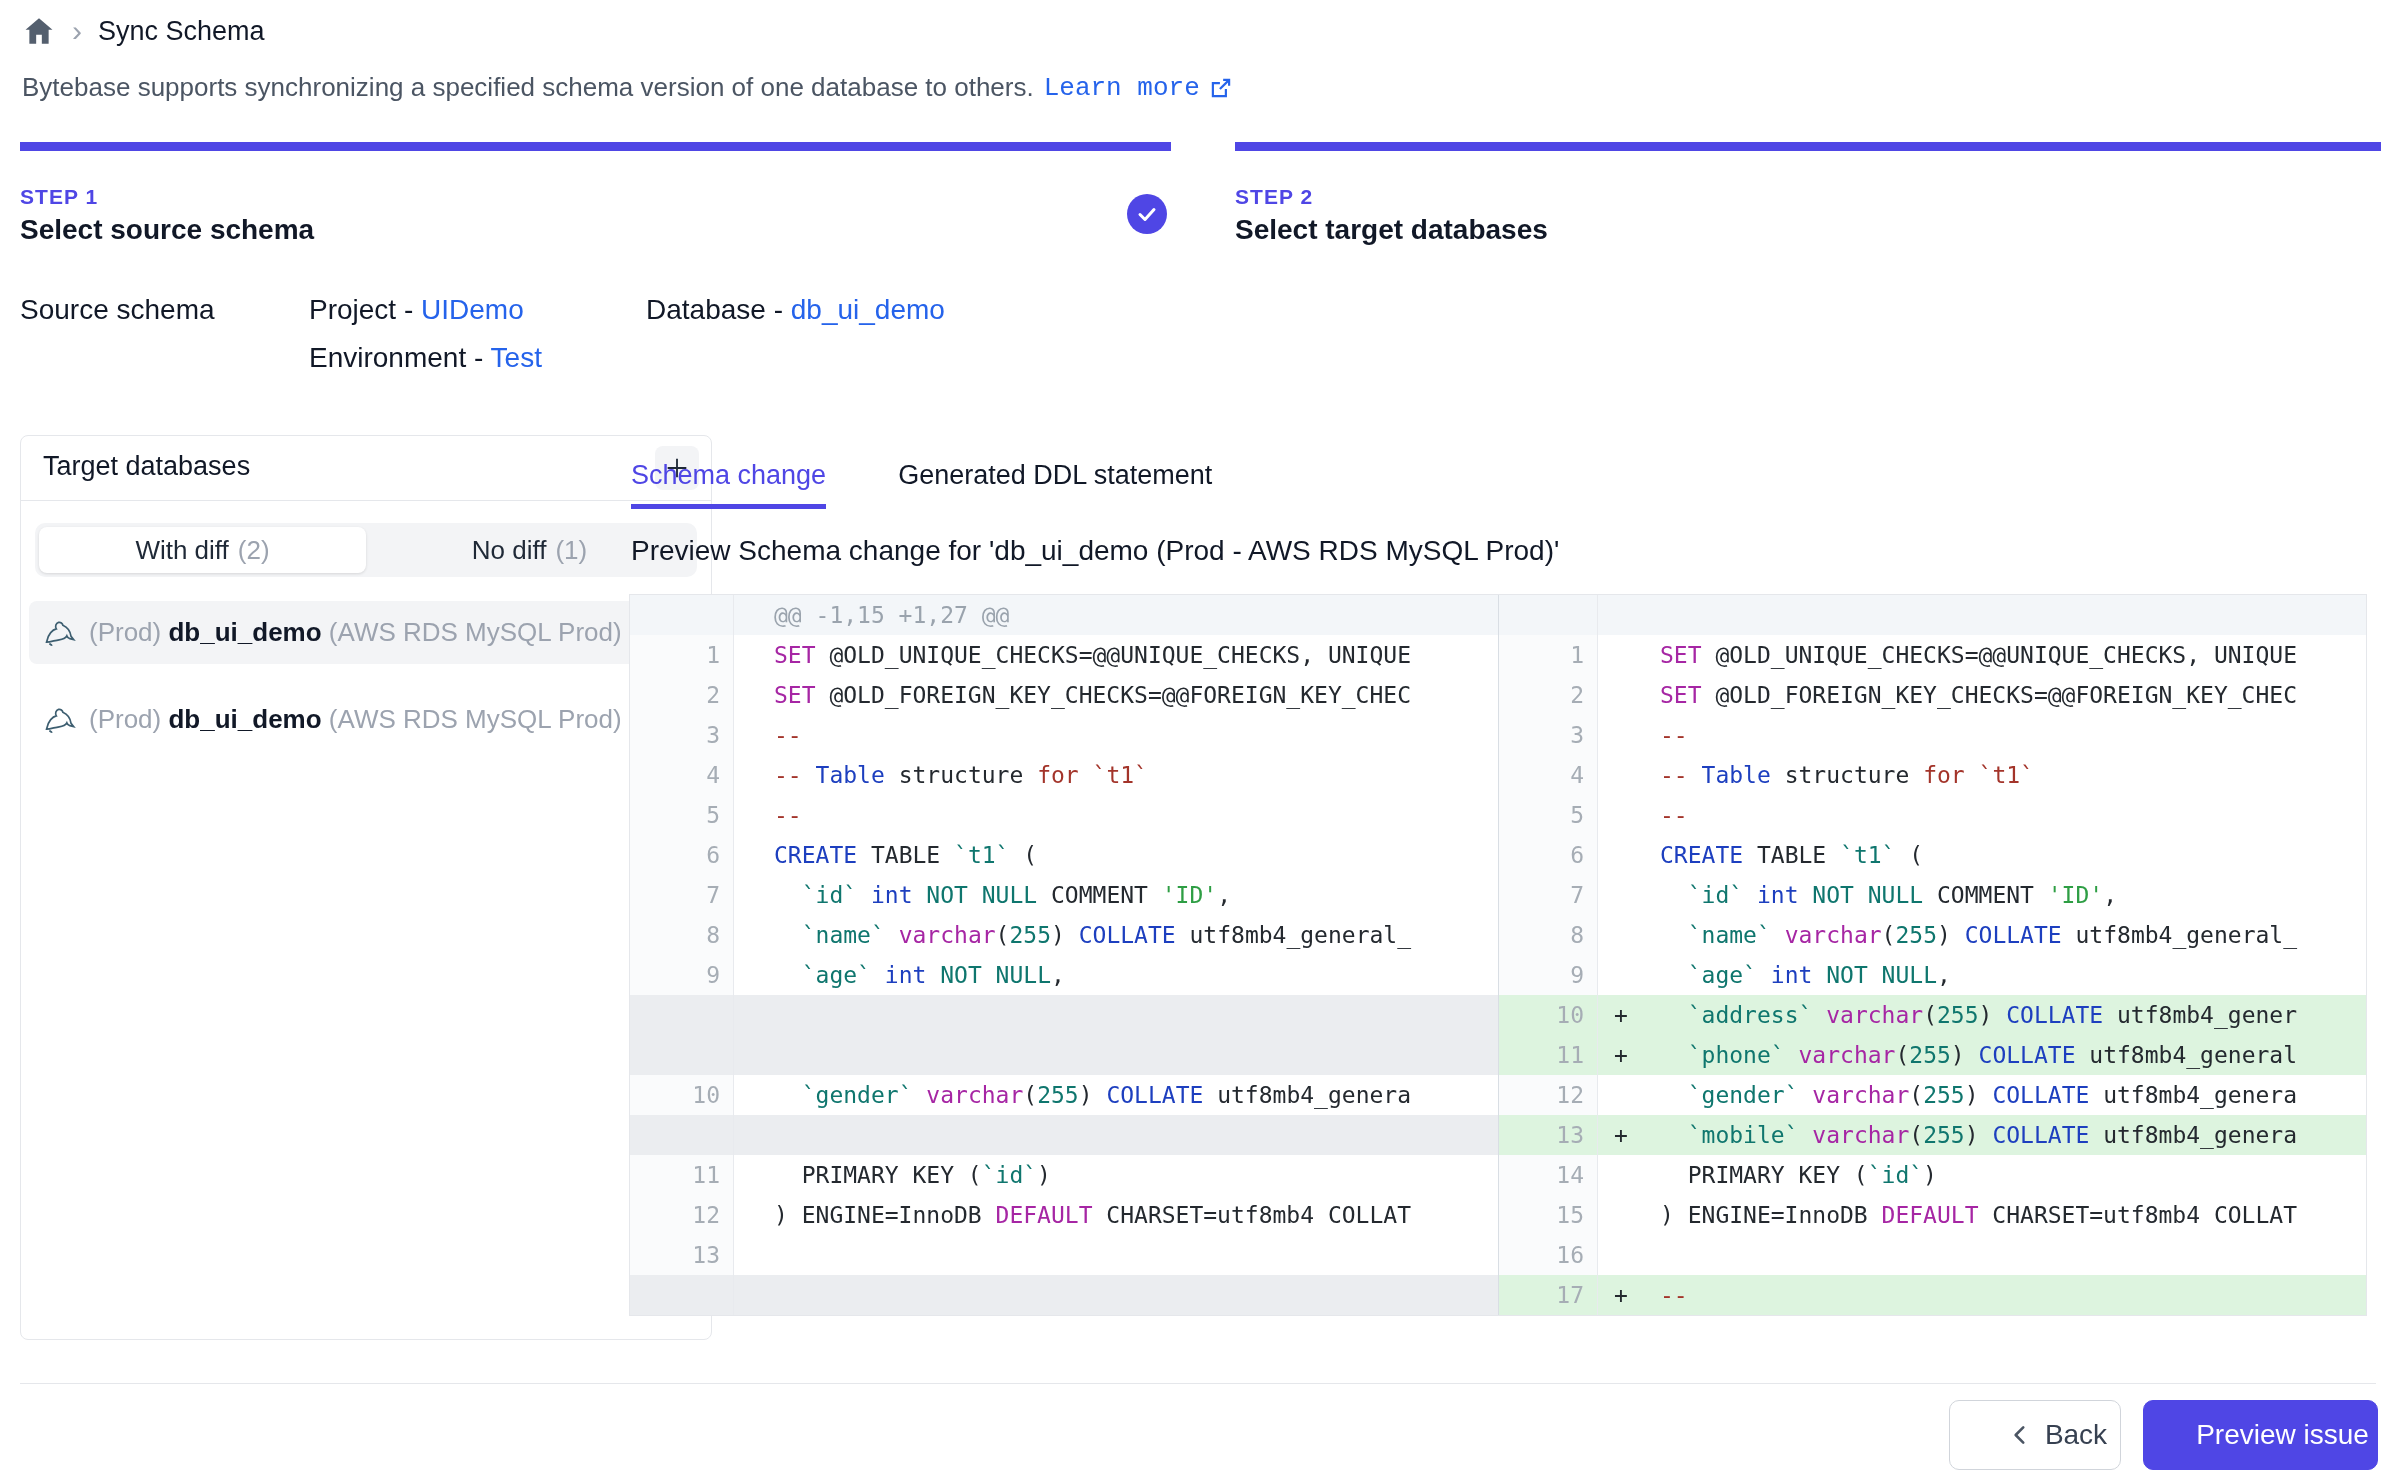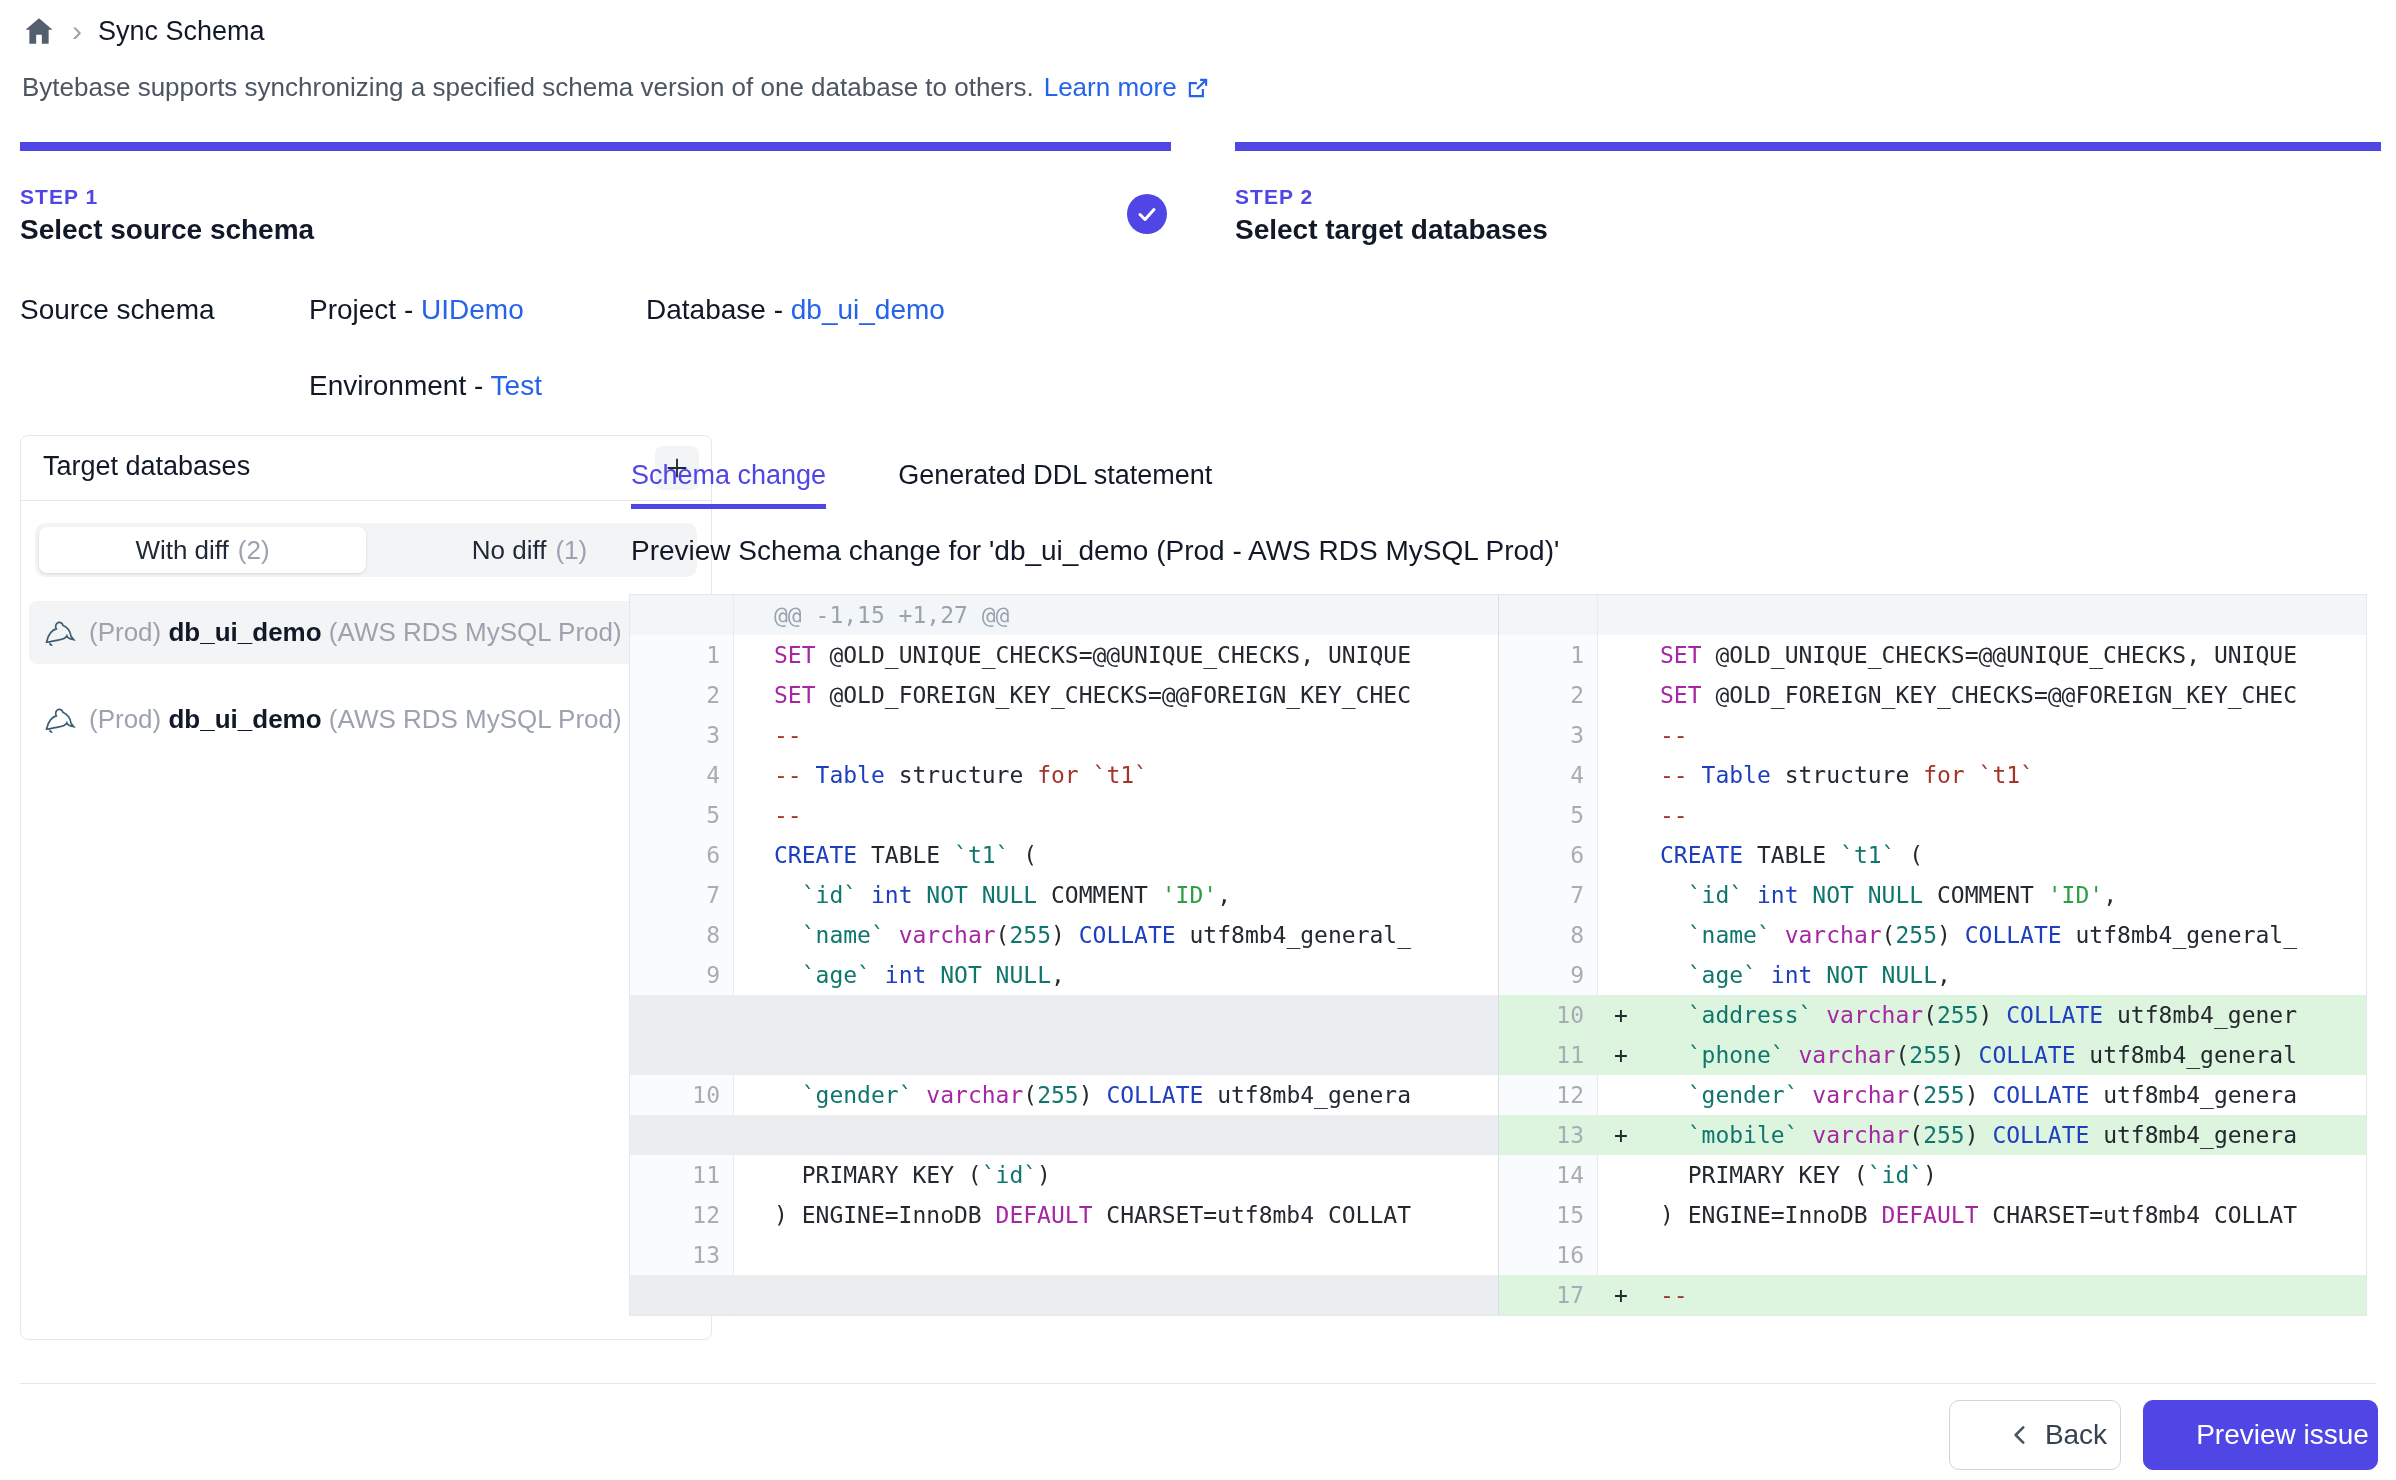--- a/index.html
+++ b/index.html
@@ -8,21 +8,21 @@
   #app { position:relative; width:2396px; height:1480px; background:#fff; overflow:hidden; }
 
   
   .breadcrumb { position:absolute; left:22px; top:14px; display:flex; align-items:center; gap:16px; }
   .breadcrumb .home { width:34px; height:34px; cursor:pointer; }
   .breadcrumb .sep { font-size:30px; color:#9ca3af; line-height:34px; }
   .breadcrumb .title { font-size:27px; font-weight:500; color:#111827; }
 
   
   .description { position:absolute; left:22px; top:72px; font-size:26px; color:#4b5563; display:flex; align-items:center; gap:10px; }
-  .learn-more { color:#2563eb; cursor:pointer; display:inline-flex; align-items:center; gap:8px; }
+  .learn-more { color:#2563eb; cursor:pointer; display:inline-flex; align-items:center; gap:8px;font-family:Liberation Mono, monospace; }
 
   
   .stepbar { position:absolute; height:9px; background:#4f46e5; top:142px; }
   .stepbar.s1 { left:20px; width:1151px; }
   .stepbar.s2 { left:1235px; width:1146px; }
   .step-label { position:absolute; top:185px; font-size:21px; font-weight:700; letter-spacing:.05em; color:#4f46e5; }
   .step-title { position:absolute; top:214px; font-size:28px; font-weight:600; color:#111827; }
   .step-check { position:absolute; left:1127px; top:194px; width:40px; height:40px; border-radius:50%; background:#4f46e5; display:flex; align-items:center; justify-content:center; }
 
   
@@ -112,21 +112,21 @@
   <div class="step-label" style="left:1235px;">STEP 2</div>
   <div class="step-title" style="left:1235px;">Select target databases</div>
 
   <div class="src-label">Source schema</div>
   <div class="src-field" style="left:309px; top:294px;">
     <span>Project - </span><a>UIDemo</a>
   </div>
   <div class="src-field" style="left:646px; top:294px;">
     <span>Database - </span><a>db_ui_demo</a>
   </div>
-  <div class="src-field" style="left:309px; top:370px;">
+  <div class="src-field" style="left:309px; top:342px;">
     <span>Environment - </span><a>Test</a>
   </div>
 
   <div class="panel">
     <div class="panel-header">
       <div class="panel-title">Target databases</div>
       <div class="add-btn">
         <svg width="28" height="28" viewBox="0 0 24 24" stroke="#1f2937" stroke-width="1.6" fill="none">
           <path d="M12 4 V20 M4 12 H20"></path>
         </svg>

